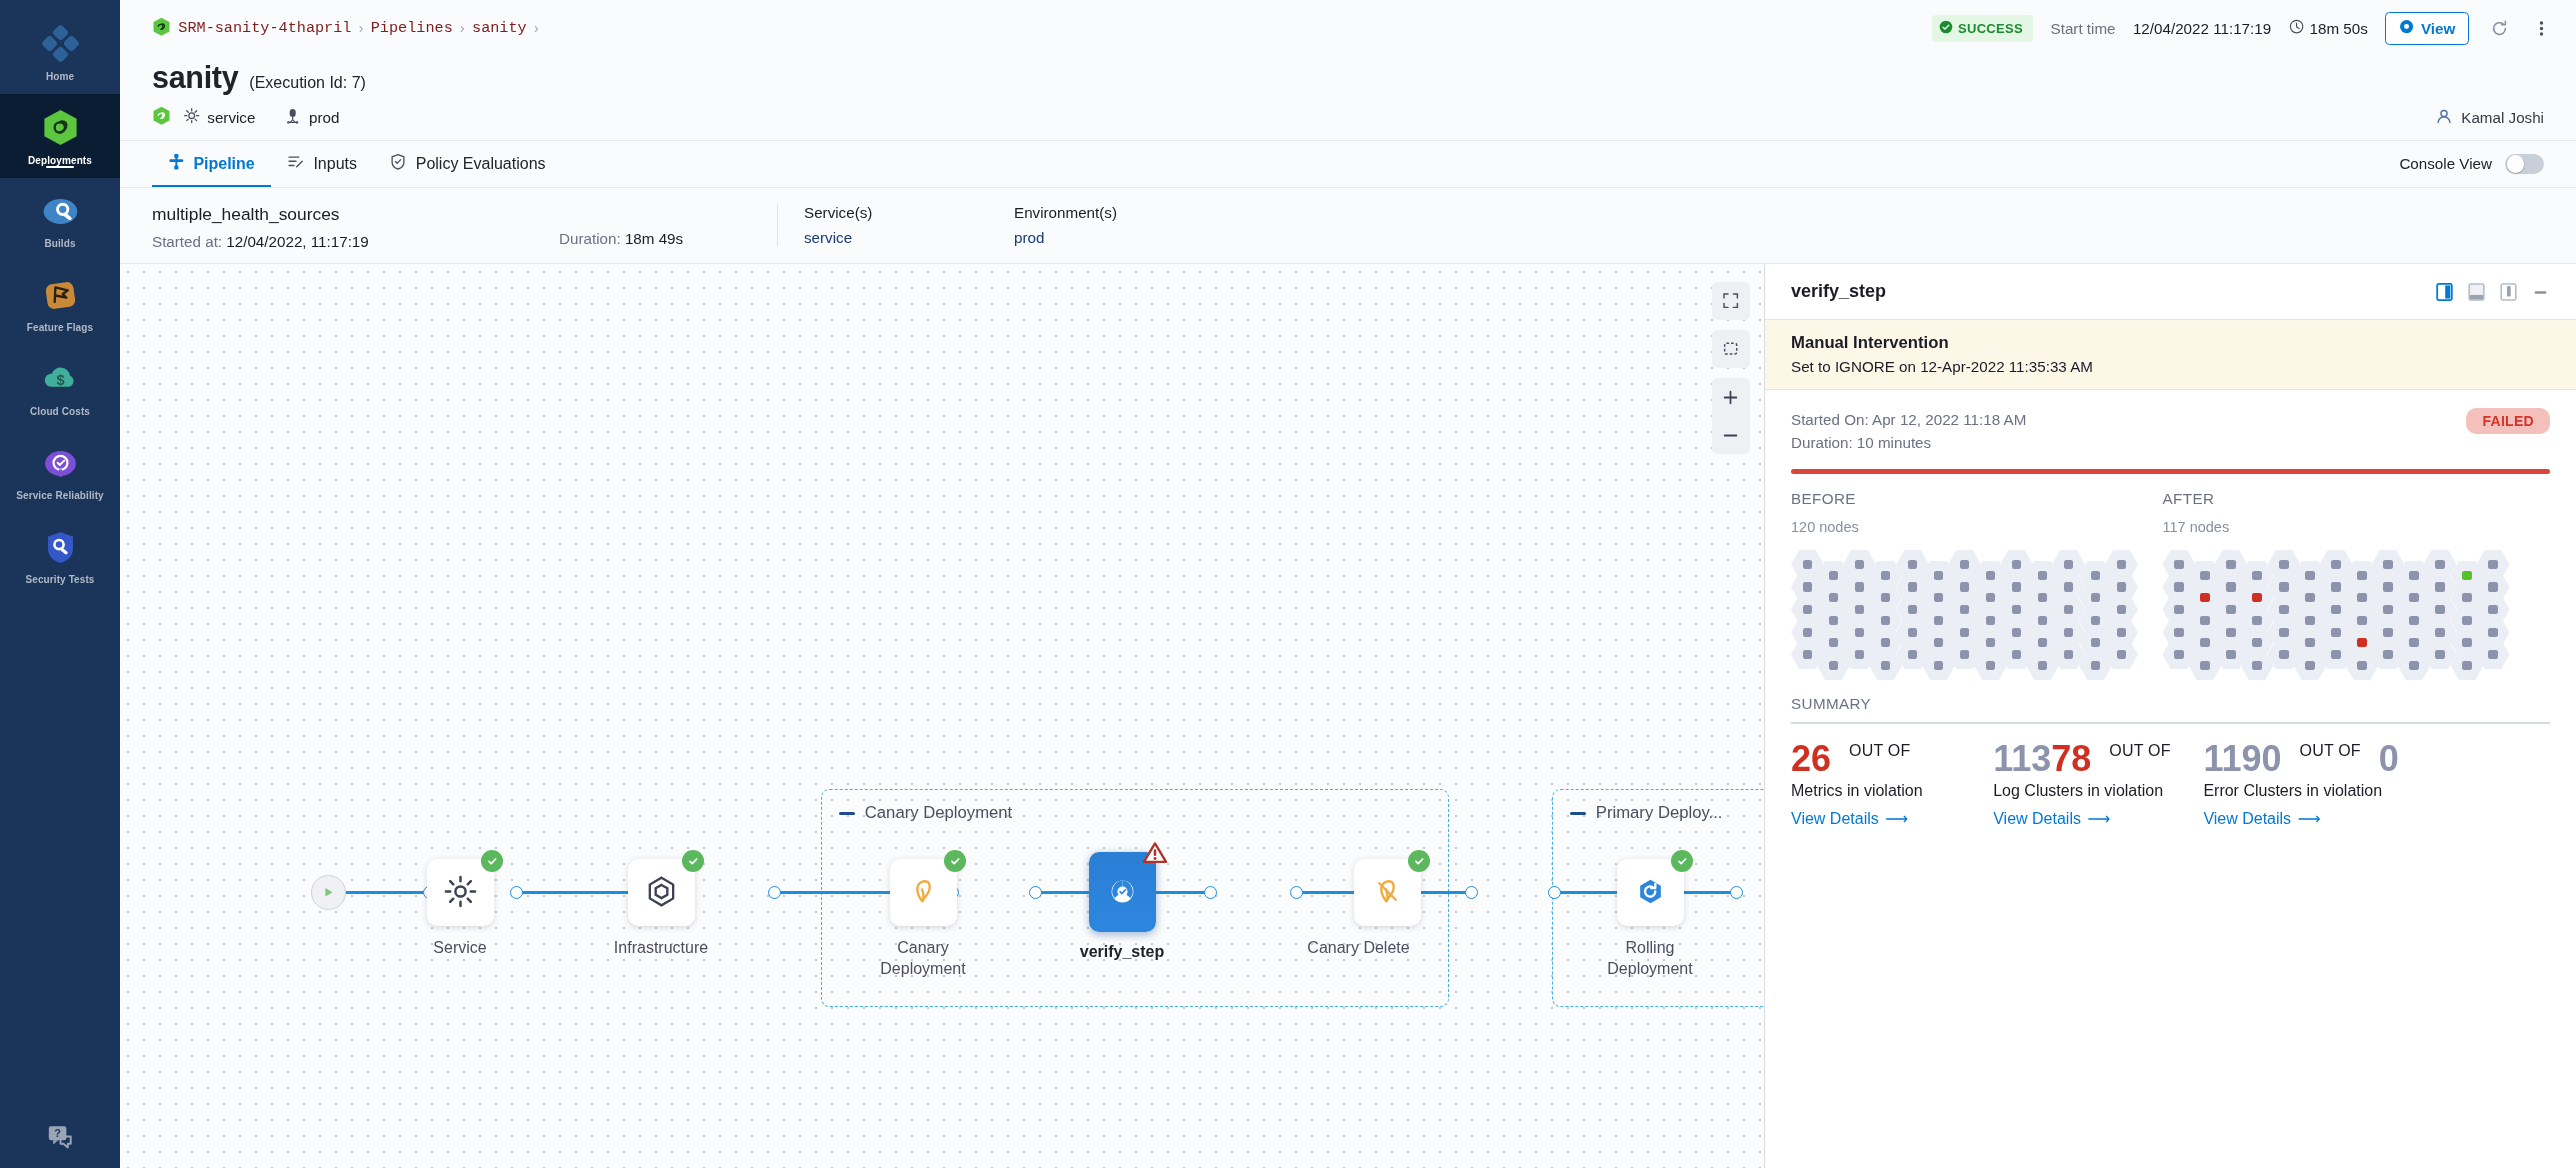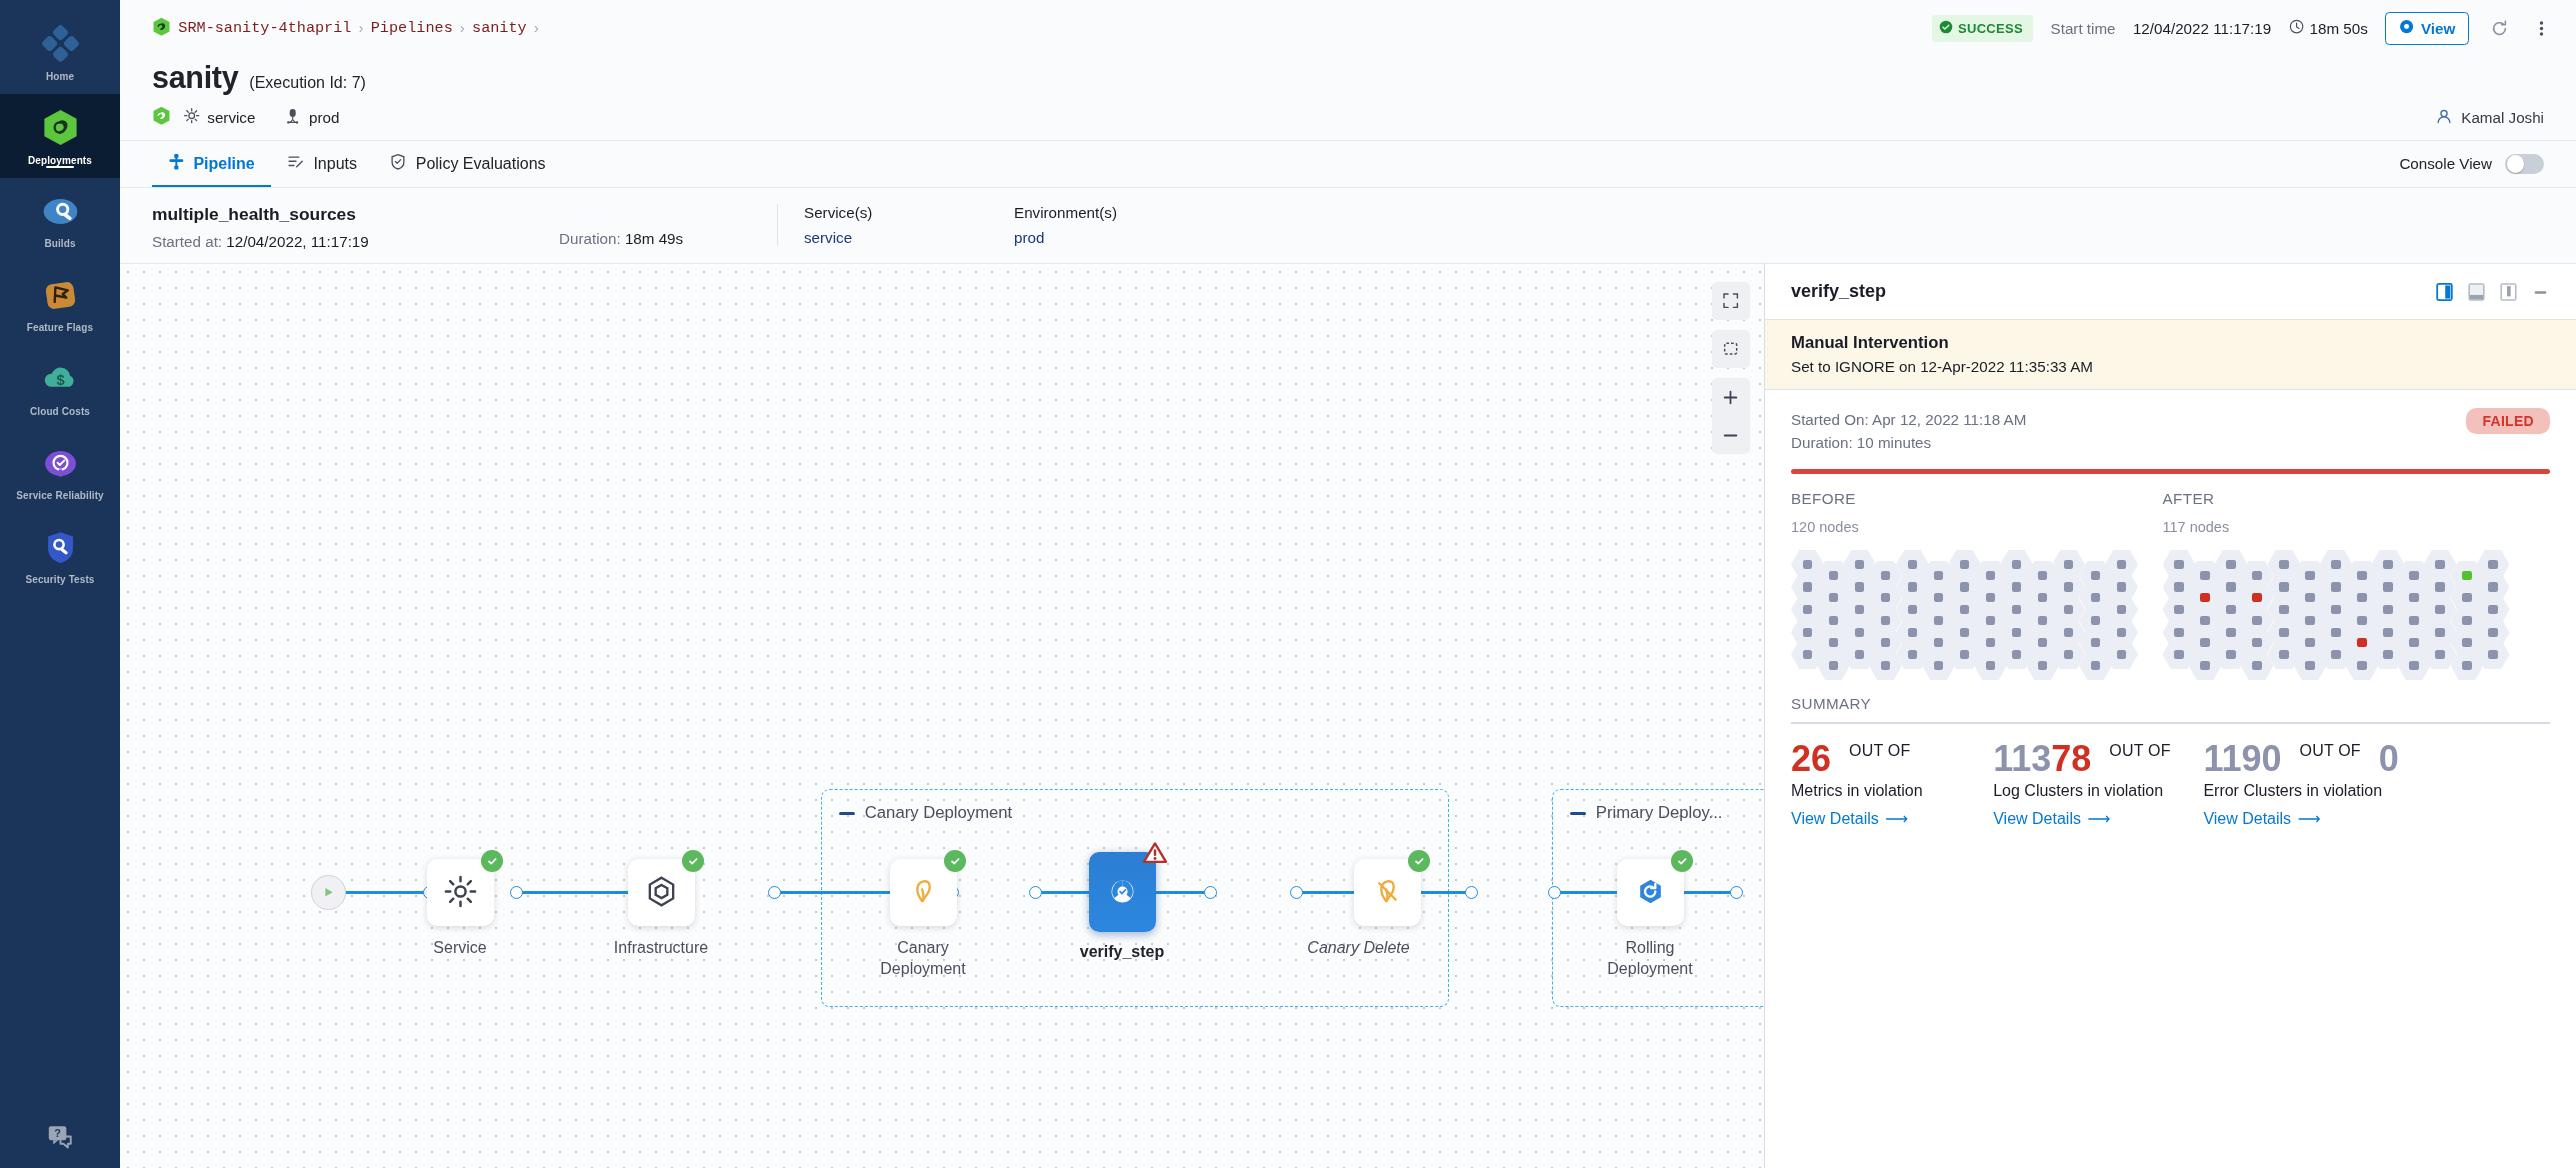--- a/index.html
+++ b/index.html
@@ -90,21 +90,21 @@
     width: 39px; height: 20.3px; border-radius: 10.2px; background: #c9cfd8;
     position: relative; cursor: pointer;
   }
   .toggle-knob {
     position: absolute; top: 1.5px; left: 1.5px; width: 17.4px; height: 17.4px;
     border-radius: 50%; background: #fff; box-shadow: 0 0.7px 1.5px rgba(0,0,0,.3);
   }
 
   .execbar { padding: 16px 32px 13px; background: #fafbfc; display: flex; align-items: flex-start; }
   .exec-left { min-width: 407px; }
-  .exec-name { font-size: 17.4px; font-weight: bold; color: #1c1c28; }
+  .exec-name { font-size: 17.4px; font-weight: normal; color: #1c1c28; }
   .exec-sub { margin-top: 8.7px; font-size: 15.2px; color: #6b7084; }
   .exec-sub b { color: #1c1c28; font-weight: normal; }
   .exec-dur { font-size: 15.2px; color: #6b7084; padding-top: 26px; min-width: 218px; }
   .exec-dur b { color: #1c1c28; font-weight: normal; }
   .exec-col { padding-left: 26px; border-left: 0.7px solid #dfe3e9; min-width: 211px; }
   .exec-col-lbl { font-size: 15.2px; color: #1c1c28; }
   .exec-col-val { margin-top: 8px; font-size: 15.2px; color: #1b3a7a; cursor: pointer; }
 
   
   .body-area { flex: 1 1 auto; display: flex; min-height: 0; }
@@ -637,21 +637,21 @@
                 <path d="M22 21c2 6 3 11 1 17" fill="none" stroke="#f0ab3c" stroke-width="3.4" stroke-linecap="round"></path>
                 <path d="M12 12 L36 36" stroke="#f0ab3c" stroke-width="3.4" stroke-linecap="round"></path>
               </svg>
             </span>
             <div class="node-badge">
               <svg viewBox="0 0 20 20" width="14.5" height="14.5">
                   <path d="M5.5 10.3l3 3 6.2-6.4" stroke="#fff" stroke-width="2.4" fill="none" stroke-linecap="round" stroke-linejoin="round"></path>
                 </svg>
             </div>
           </div>
-          <div class="node-label" style="margin-left:-6.5px;font-style:italic;">Canary Delete</div>
+          <div class="node-label" style="margin-left:-6.5px;">Canary Delete</div>
         </div>
 
         <div class="node" style="left:1497px; top:595px;">
           <div class="node-box">
             <span>
               <svg viewBox="0 0 48 48" width="33" height="33">
                 <polygon points="24,7 39,15.5 39,32.5 24,41 9,32.5 9,15.5" fill="#2d86de"></polygon>
                 <path d="M31 24a7.5 7.5 0 1 1-4-6.6" fill="none" stroke="#ffffff" stroke-width="3.4" stroke-linecap="round"></path>
                 <path d="M31 13v6h-6" fill="none" stroke="#ffffff" stroke-width="3.4" stroke-linecap="round" stroke-linejoin="round"></path>
               </svg>

